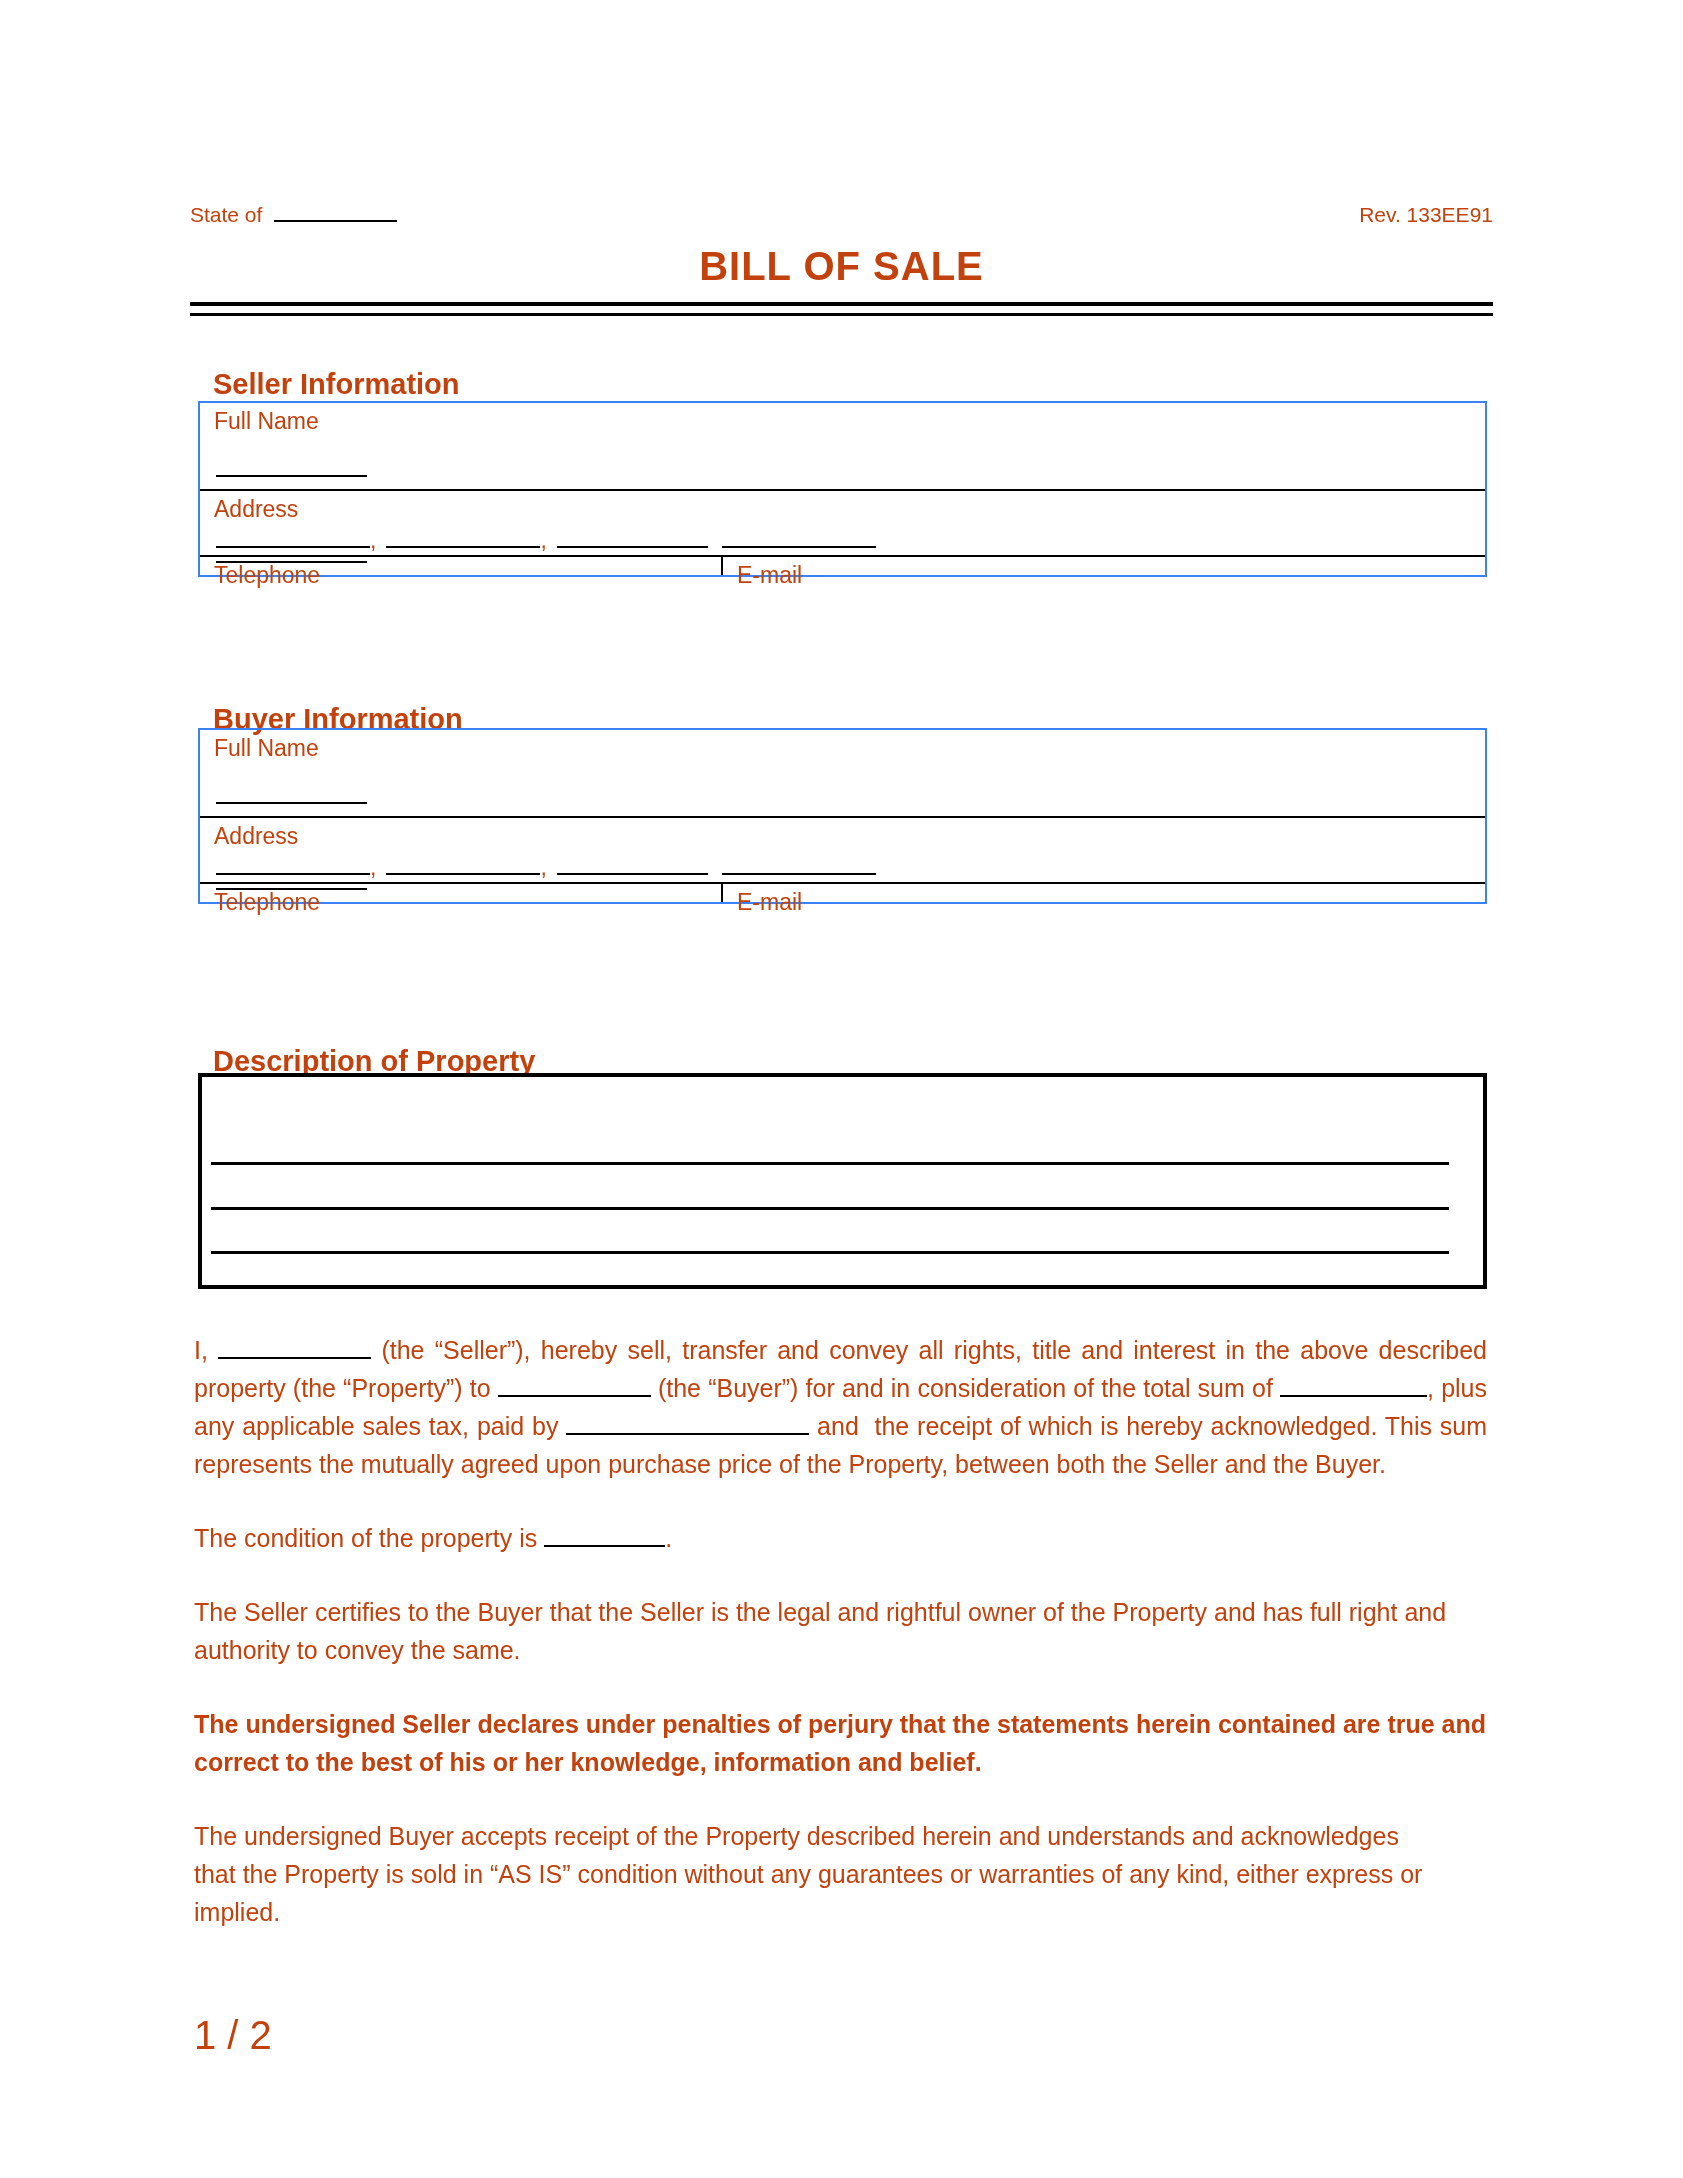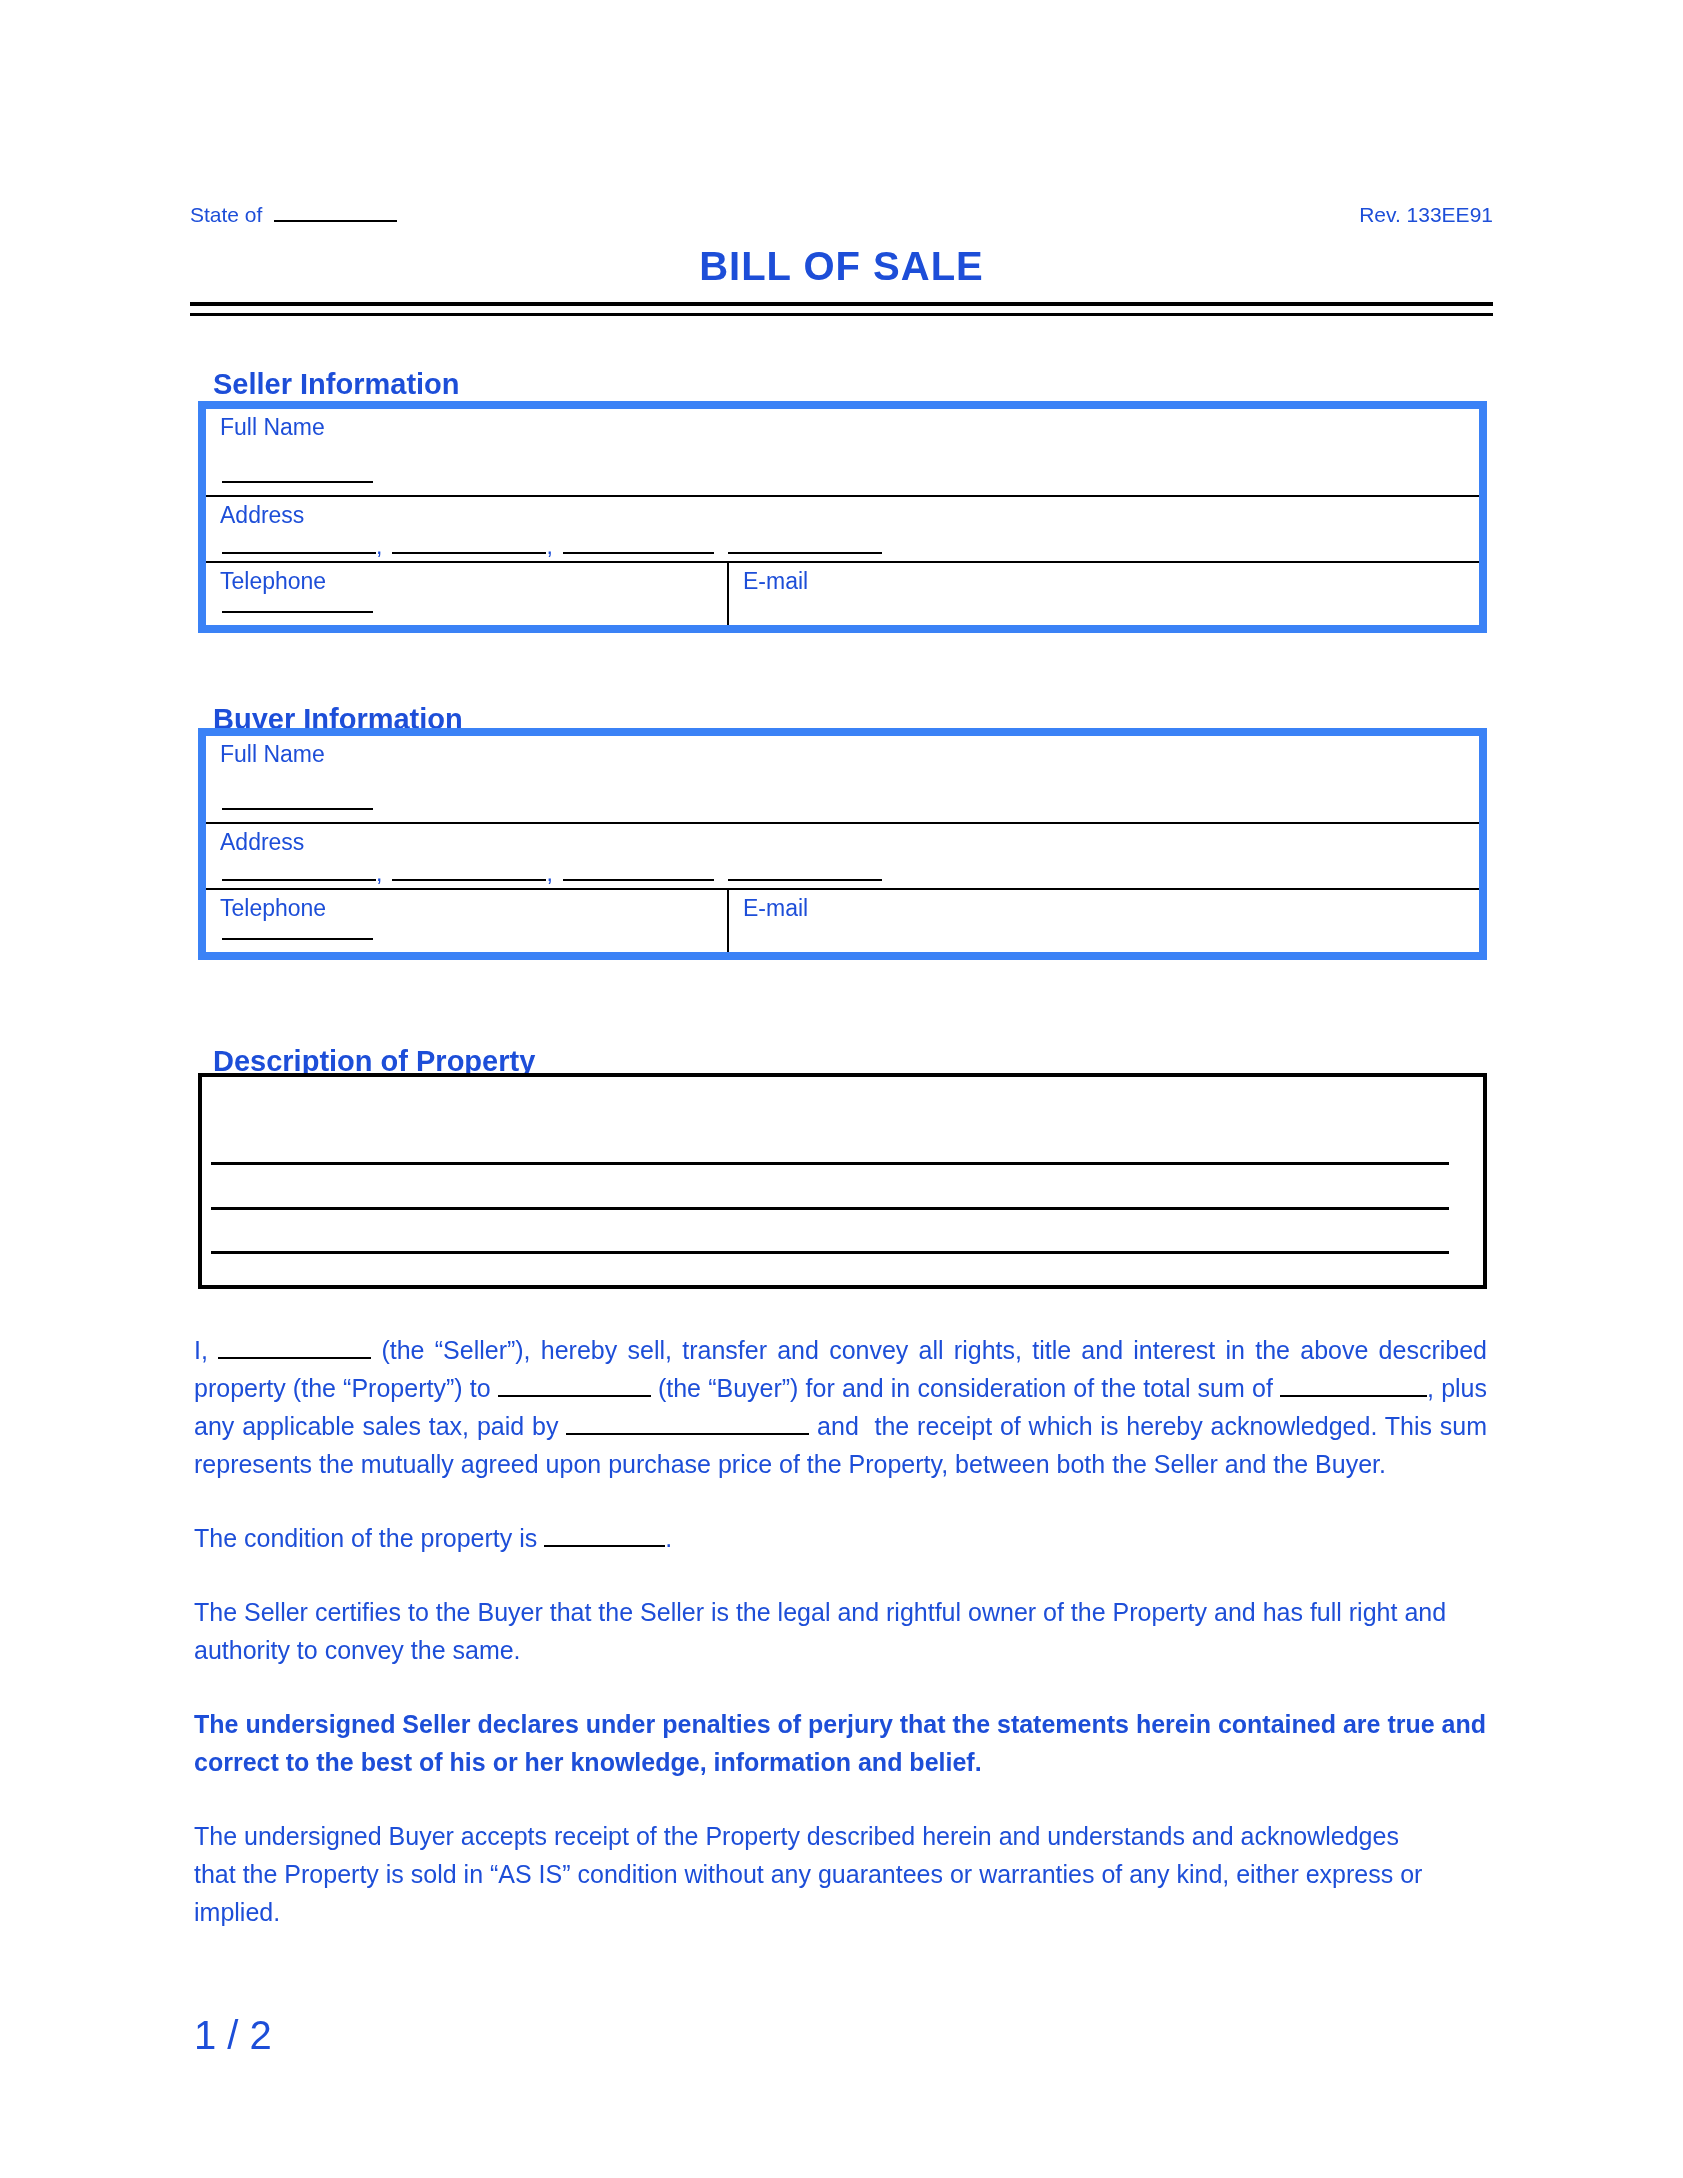--- a/index.html
+++ b/index.html
@@ -1,21 +1,21 @@
 <!DOCTYPE html>
 <html><head>
 <meta charset="utf-8">
 <style>
   html,body{margin:0;padding:0;background:#e8e8e8;}
   .page{
     position:relative;
     width:1683px;height:2178px;
     background:#ffffff;
     font-family:"Liberation Sans","DejaVu Sans",sans-serif;
-    color:#1d4ed8;
+    color:#c2410c;
     overflow:hidden;
   }
   
   .toprow{
     position:absolute;left:190px;right:190px;top:202px;
     display:flex;justify-content:space-between;align-items:baseline;
     font-size:21px;line-height:26px;
   }
   .stateof{white-space:nowrap;}
   
@@ -40,22 +40,22 @@
   .sec-head{
     position:absolute;left:198px;margin:15px;
     font-size:29px;font-weight:bold;line-height:30px;
   }
   .h-seller{top:354px}
   .h-buyer{top:689px}
   .h-desc{top:1031px}
 
   
   .info-table{
-    position:absolute;left:198px;width:1289px;height:232px;
-    box-sizing:border-box;border:8px solid #3b82f6;
+    position:absolute;left:198px;width:1289px;height:176px;
+    box-sizing:border-box;border:2px solid #3b82f6;
     display:flex;flex-direction:column;text-decoration:underline;
   }
   .t-seller{top:401px}
   .t-buyer{top:728px}
   .row{position:relative;box-sizing:border-box;}
   .row-name{height:86px;}
   .row-address{height:66px;border-top:2px solid #000;}
   .row-contact{flex:1;border-top:2px solid #000;display:flex;}
   .cell-label{
     position:absolute;top:5px;left:14px;

